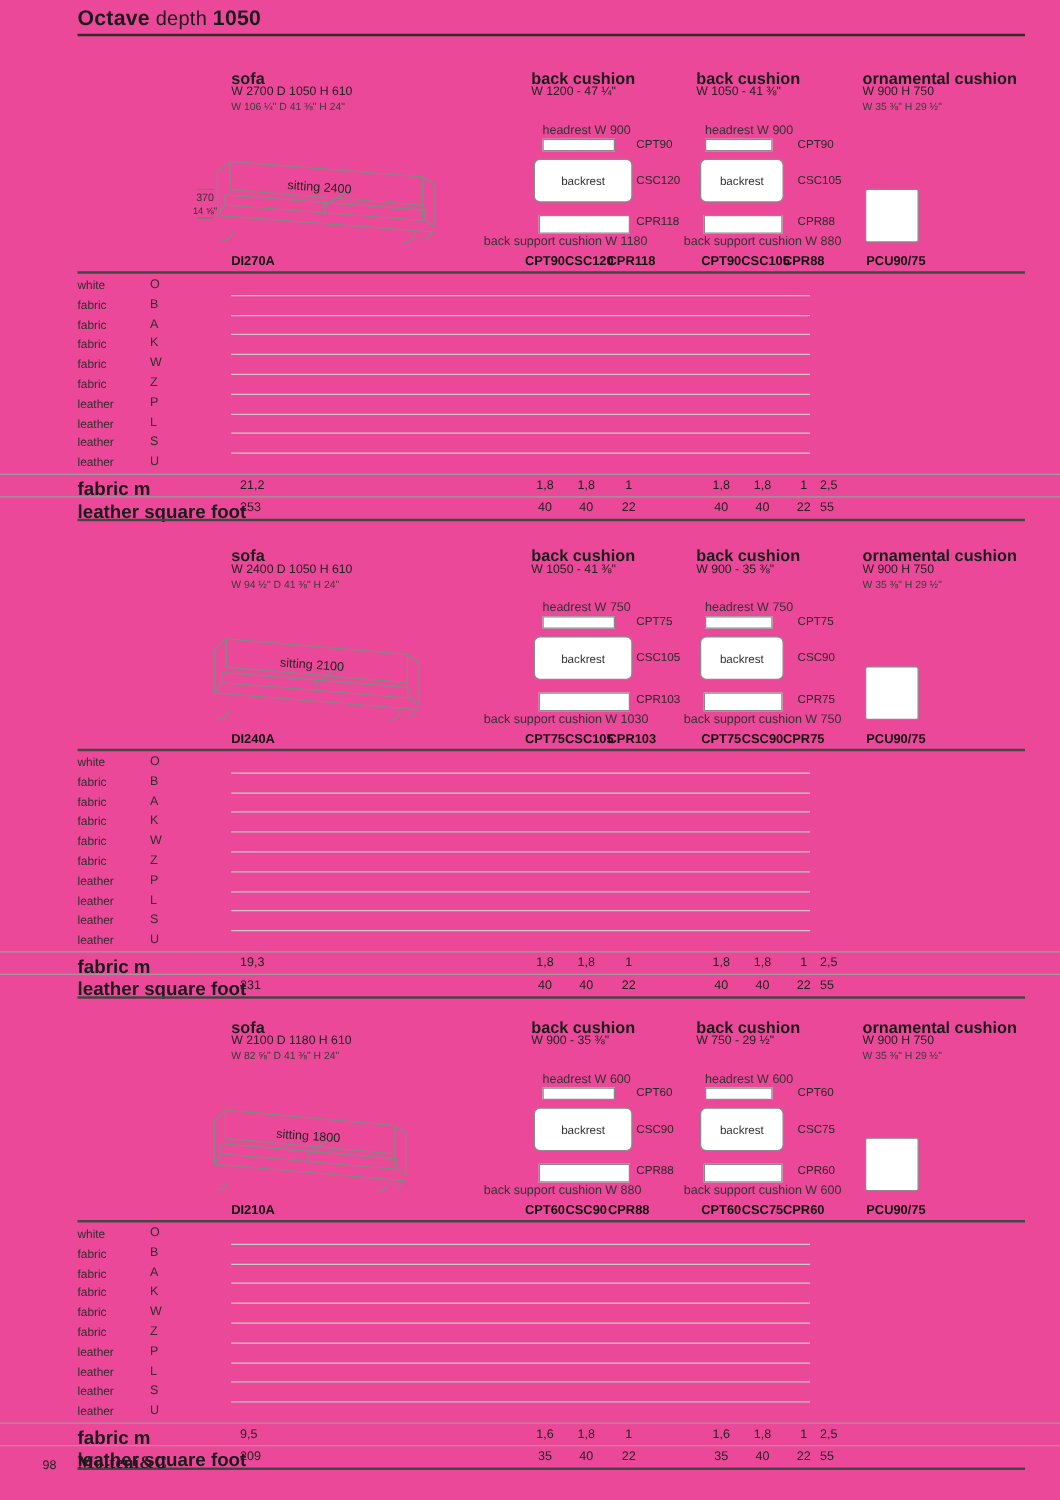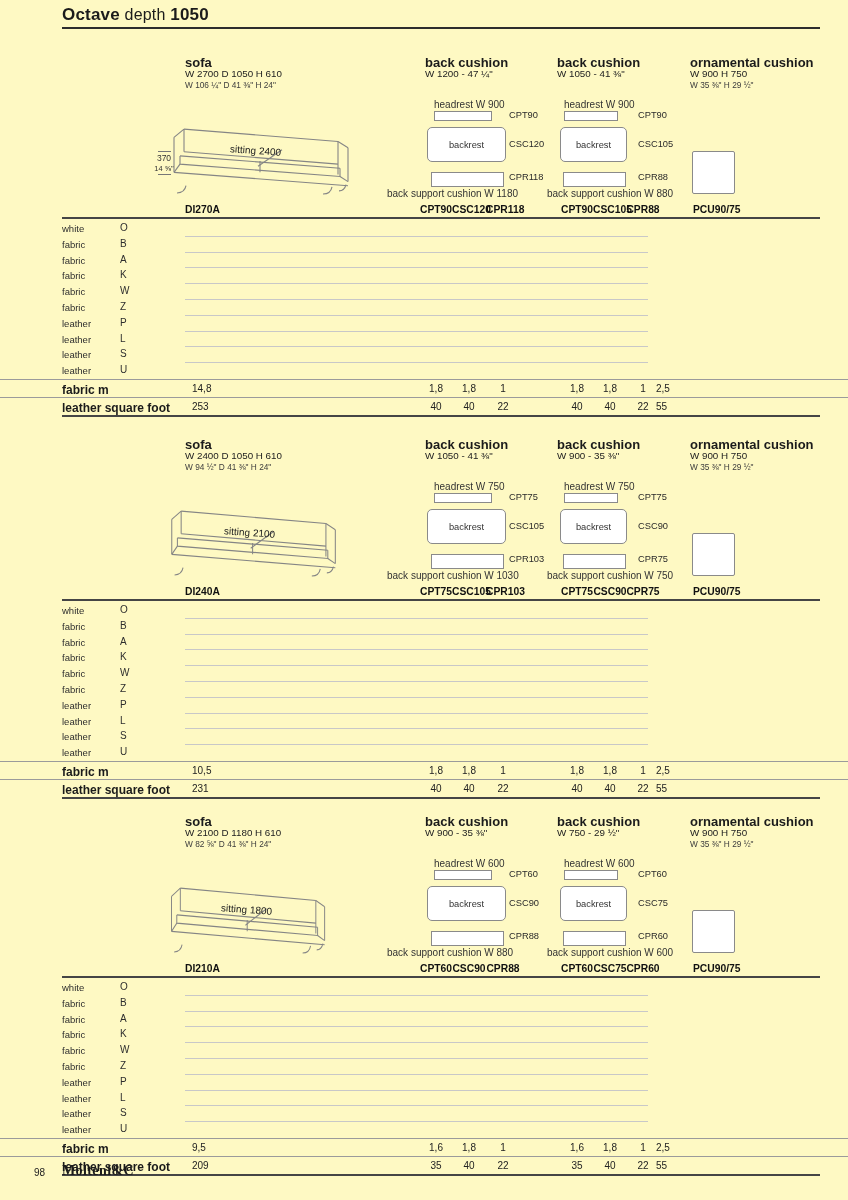--- a/index.html
+++ b/index.html
@@ -1,16 +1,16 @@
 <!DOCTYPE html>
 <html><head>
 <meta charset="utf-8">
 <style>
   html,body{margin:0;padding:0;background:#eee;}
-  .page{position:relative;width:848px;height:1200px;background:#fef9c3;margin:0 auto;
+  .page{position:relative;width:848px;height:1200px;background:#ec4899;margin:0 auto;
         font-family:"Liberation Sans","DejaVu Sans",sans-serif;color:#1b1b1b;overflow:hidden;}
   .abs{position:absolute;}
   
   .title{left:62px;top:5px;font-size:17px;font-weight:bold;letter-spacing:.2px;}
   .title .mid{font-weight:normal;font-size:16px;}
   .title-rule{left:62px;top:27px;width:758px;height:2px;background:#2d2d2d;}
   
   .section{left:0;width:848px;height:362px;}
   .sec-1{top:55px;} .sec-2{top:437px;} .sec-3{top:814px;}
   .col-head{font-weight:bold;font-size:13px;}
@@ -55,21 +55,21 @@
   
   .mat-rows{left:0;top:166px;width:676px;}
   .mat-row{position:relative;height:15.8px;}
   .mat-type{position:absolute;left:62px;top:2px;font-size:9.5px;color:#2e2e2e;}
   .mat-code{position:absolute;left:120px;top:1px;font-size:10px;color:#2e2e2e;}
   .mat-line{position:absolute;left:185px;right:28px;bottom:0;border-bottom:1px solid #c8c8c8;}
   .mat-row:last-child .mat-line{display:none;}
   
   .frow{left:0;top:324px;width:848px;height:17.5px;border-top:1px solid #9b9b9b;}
   .lrow{left:0;top:341.5px;width:848px;height:17.5px;border-top:1px solid #9b9b9b;}
-  .rlabel{position:absolute;left:62px;top:3px;font-weight:bold;font-size:12px;}
+  .rlabel{position:absolute;left:62px;top:3px;font-weight:bold;font-size:15px;}
   .val{position:absolute;top:3px;font-size:10px;color:#222;}
   .v-sofa{left:192px;} .v-orn{left:656px;}
   .bottom-rule{left:62px;top:360px;width:758px;height:2px;background:#454545;}
   
   .footer-page{left:34px;top:1167px;font-size:10px;color:#222;}
   .footer-brand{left:62px;top:1163px;font-family:"Liberation Serif","DejaVu Serif",serif;font-weight:bold;font-size:14px;letter-spacing:.4px;}
 </style>
 </head>
 <body>
 
@@ -196,21 +196,21 @@
           <span class="mat-code">S</span>
           <span class="mat-line"></span>
         </div>
         <div class="mat-row">
           <span class="mat-type">leather</span>
           <span class="mat-code">U</span>
         </div>
       </div>
     <div class="abs frow">
       <span class="rlabel">fabric m</span>
-      <span class="val v-sofa">14,8</span>
+      <span class="val v-sofa">21,2</span>
       <span class="val cc c1a">1,8</span>
       <span class="val cc c1b">1,8</span>
       <span class="val cc c1c">1</span>
       <span class="val cc c2a">1,8</span>
       <span class="val cc c2b">1,8</span>
       <span class="val cc c2c">1</span>
       <span class="val v-orn">2,5</span>
     </div>
     <div class="abs lrow">
       <span class="rlabel">leather square foot</span>
@@ -338,21 +338,21 @@
           <span class="mat-code">S</span>
           <span class="mat-line"></span>
         </div>
         <div class="mat-row">
           <span class="mat-type">leather</span>
           <span class="mat-code">U</span>
         </div>
       </div>
     <div class="abs frow">
       <span class="rlabel">fabric m</span>
-      <span class="val v-sofa">10,5</span>
+      <span class="val v-sofa">19,3</span>
       <span class="val cc c1a">1,8</span>
       <span class="val cc c1b">1,8</span>
       <span class="val cc c1c">1</span>
       <span class="val cc c2a">1,8</span>
       <span class="val cc c2b">1,8</span>
       <span class="val cc c2c">1</span>
       <span class="val v-orn">2,5</span>
     </div>
     <div class="abs lrow">
       <span class="rlabel">leather square foot</span>

